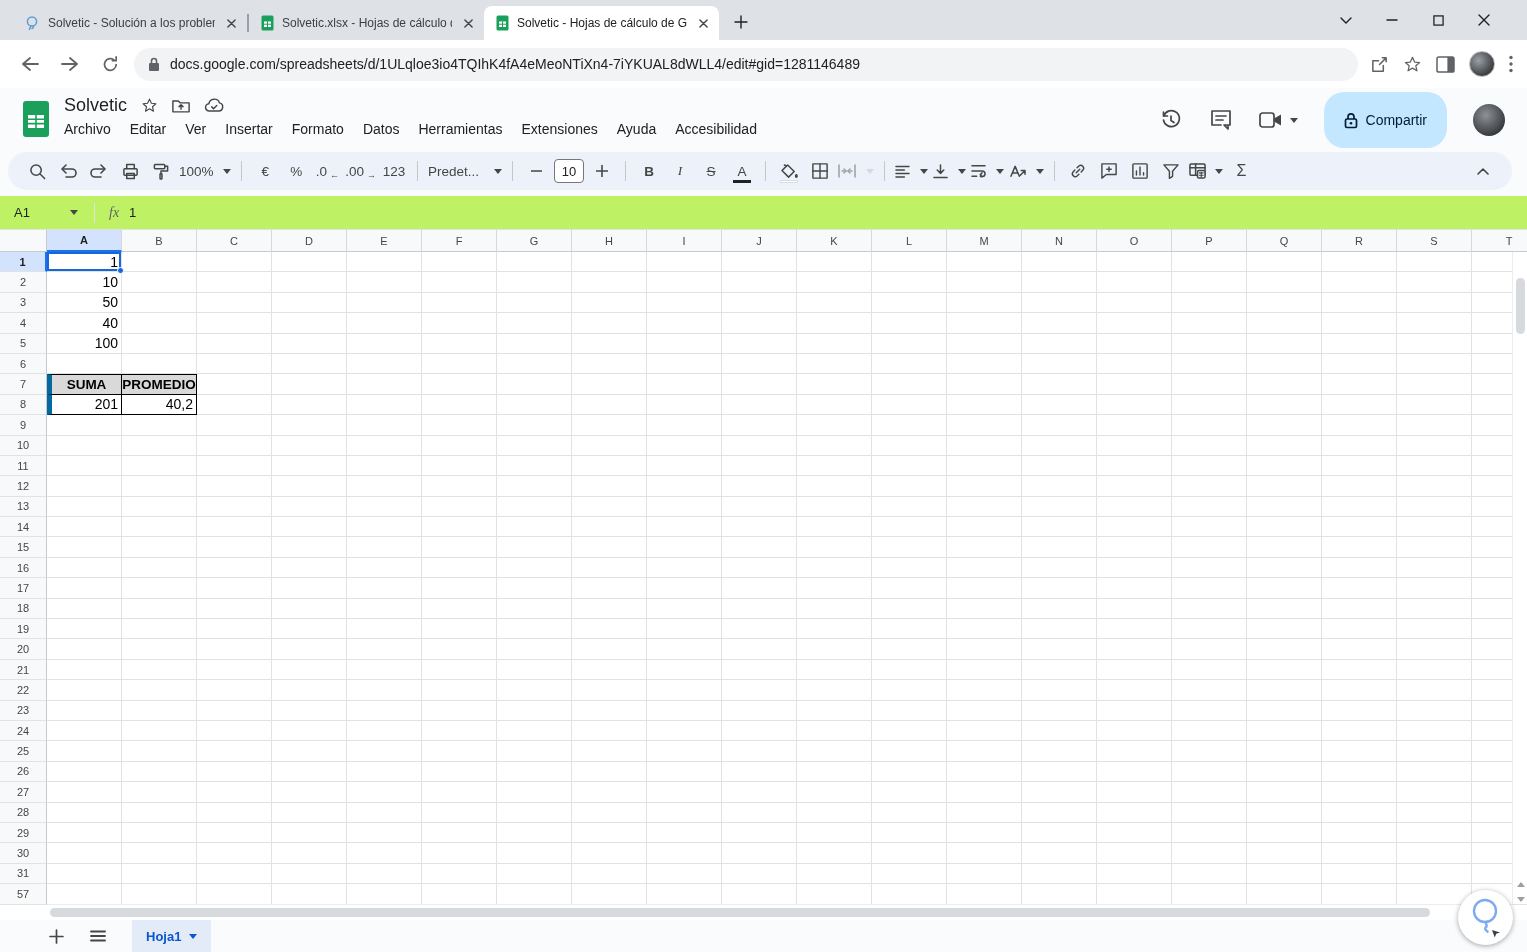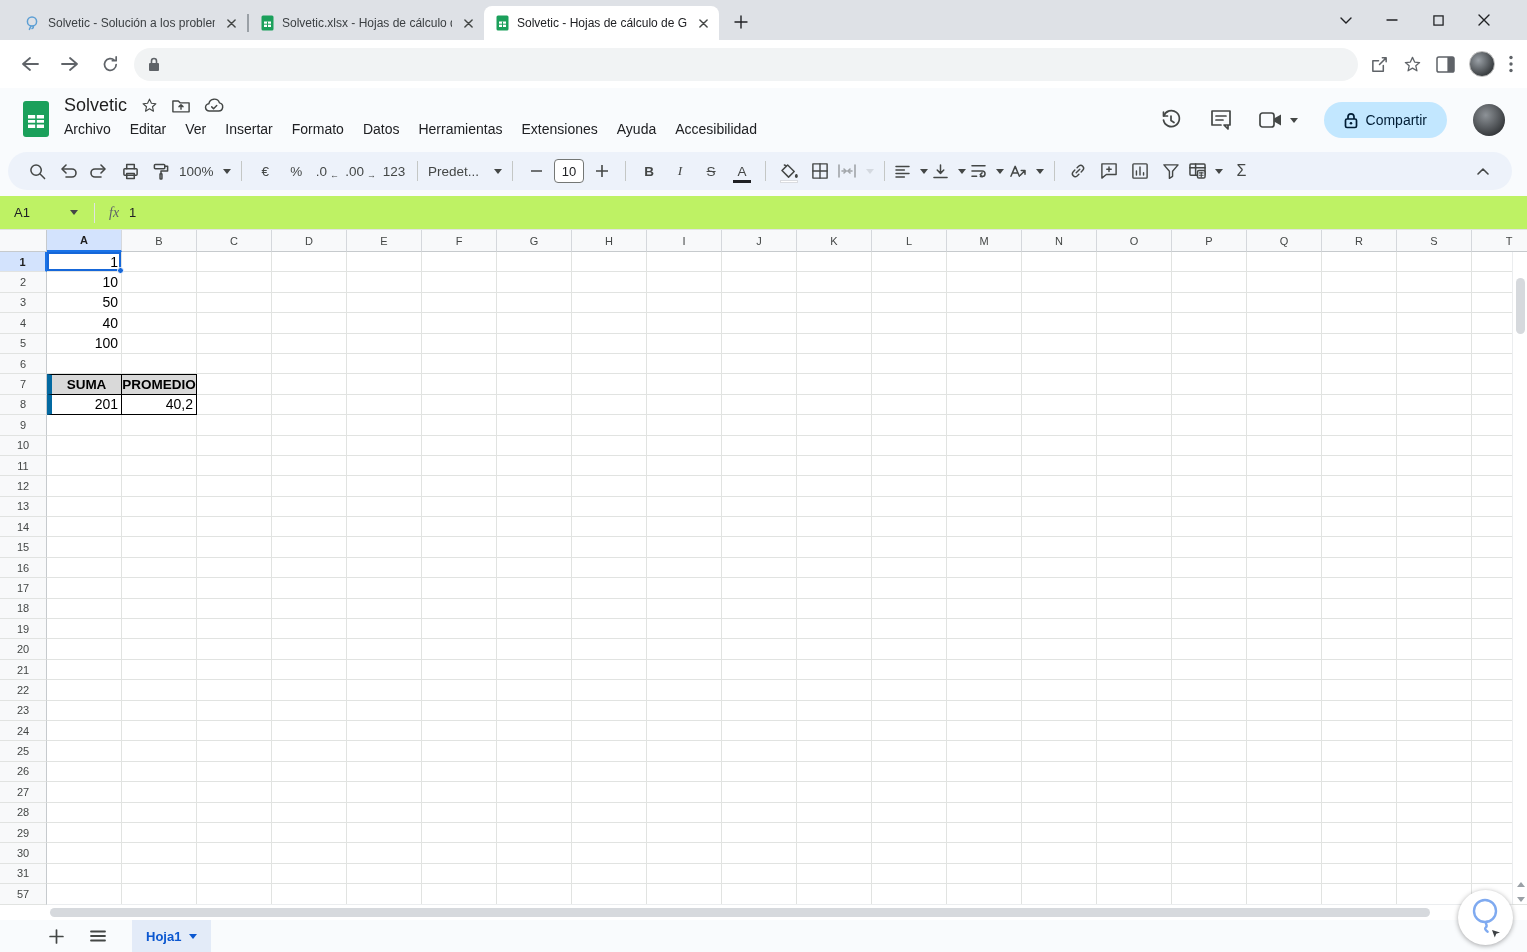--- a/index.html
+++ b/index.html
@@ -33,21 +33,21 @@
 
   
   .appheader { top:88px; height:64px; background:#f9fbfd; display:flex; }
   .logo { width:28px; height:38px; margin:12px 14px 0 22px; }
   .doc-meta { padding-top:7px; }
   .title-row { display:flex; align-items:center; gap:14px; }
   .doc-title { font-size:18px; color:#1f1f1f; }
   .menu-row { display:flex; gap:5px; margin-top:3px; margin-left:-7px; }
   .menu-item { font-size:14px; color:#202124; padding:2px 7px; border-radius:4px; }
   .header-right { margin-left:auto; display:flex; align-items:center; gap:26px; padding-right:22px; }
-  .share-btn { height:36px; background:#c2e7ff; color:#001d35; border-radius:20px; display:flex;
+  .share-btn { height:56px; background:#c2e7ff; color:#001d35; border-radius:20px; display:flex;
                align-items:center; gap:8px; padding:0 20px; font-size:14px; font-weight:500; }
   .avatar-lg { width:32px; height:32px; border-radius:50%;
       background:radial-gradient(circle at 40% 35%, #8d9297, #35383b 75%); }
   .caret { width:0; height:0; border-left:4px solid transparent; border-right:4px solid transparent;
            border-top:5px solid #444746; display:inline-block; }
   .caret.dis { border-top-color:#b8bcc2; }
 
   
   .toolbarband { top:152px; height:44px; background:#f9fbfd; }
   .toolbar { position:absolute; left:8px; right:15px; top:0; height:38px; background:#edf2fa;
@@ -211,20 +211,21 @@
   <div class="navbtn">
       <svg class="gl" width="17" height="17" viewBox="0 0 18 18" style="stroke:#5f6368;stroke-width:1.8">
         <path d="M15 9a6.2 6.2 0 11-1.8-4.4M15 1v4h-4"></path>
       </svg>
     </div>
   <div class="omnibox">
     <svg width="12" height="15" viewBox="0 0 12 15">
         <rect x="1" y="6" width="10" height="8" rx="1" fill="#5f6368"></rect>
         <path d="M3.5 6V4a2.5 2.5 0 015 0v2" stroke="#5f6368" stroke-width="1.6" fill="none"></path>
       </svg>
+    <span>docs.google.com/spreadsheets/d/1ULqloe3io4TQIhK4fA4eMeoNTiXn4-7iYKUAL8dWLL4/edit#gid=1281146489</span>
   </div>
   <div class="url-actions">
     <svg class="gl" width="19" height="19" viewBox="0 0 20 20" style="stroke:#5f6368">
         <path d="M13 3h4v4M17 3l-7 7M14 11v6H3V6h6"></path>
       </svg>
     <svg class="gl" width="19" height="19" viewBox="0 0 24 24" style="stroke:#5f6368">
         <path d="M12 3l2.7 5.9 6.3.6-4.8 4.2 1.4 6.3-5.6-3.4-5.6 3.4 1.4-6.3L3 9.5l6.3-.6z"></path>
       </svg>
     <svg width="19" height="17" viewBox="0 0 20 18">
         <rect x="1" y="1" width="18" height="16" rx="2" fill="none" stroke="#5f6368" stroke-width="1.6"></rect>

